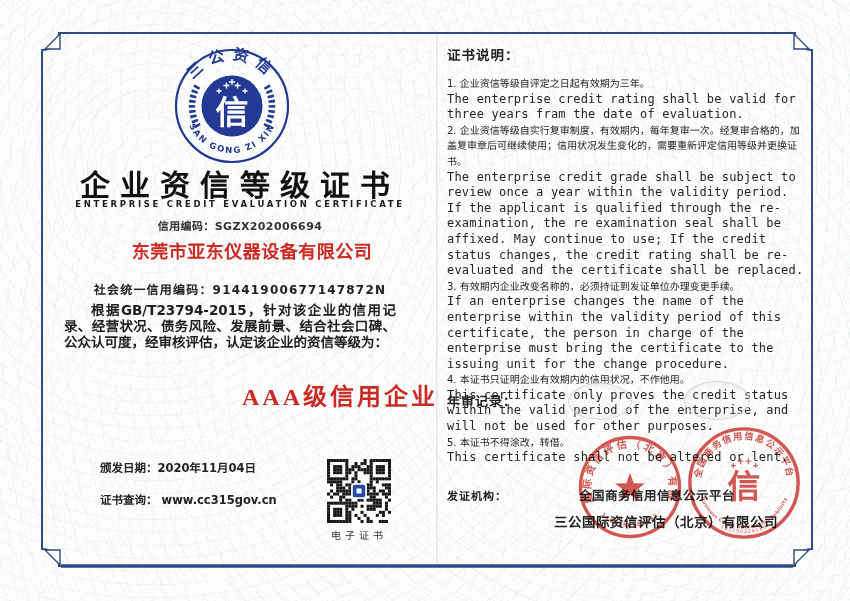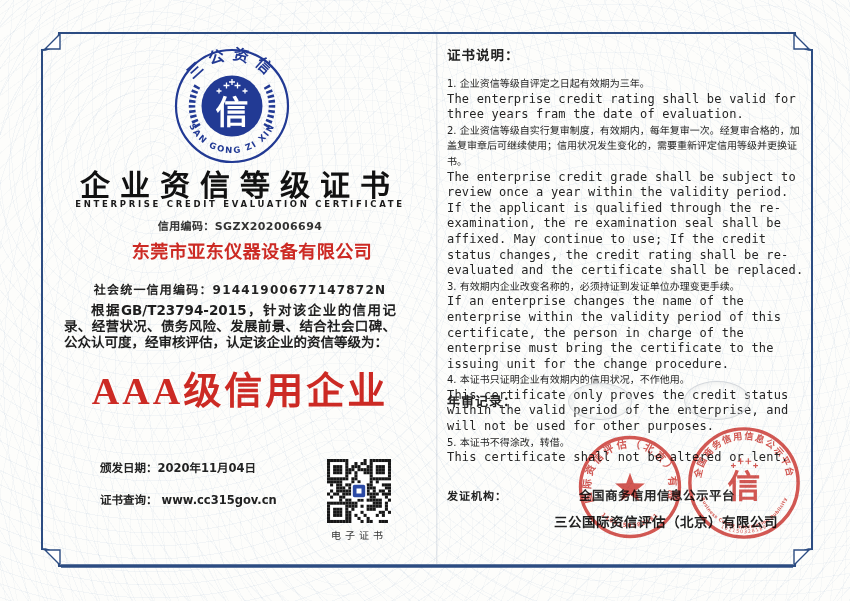--- a/index.html
+++ b/index.html
@@ -20,21 +20,21 @@
   .crease{left:436px;top:34px;width:2px;height:531px;
     background:linear-gradient(to right, rgba(110,130,160,.22), rgba(110,130,160,.04));}
   
   .title{left:42px;top:161px;width:396px;font-size:30px;letter-spacing:10px;color:#111;}
   .title-en{left:42px;top:199px;width:396px;font-size:8.5px;letter-spacing:2.7px;color:#1a1a1a;font-weight:bold;}
   .codeline{left:42px;top:217px;width:396px;font-size:11px;color:#333;font-weight:bold;letter-spacing:.4px;}
   .company{left:46px;top:237px;width:396px;font-size:18px;letter-spacing:.5px;margin-left:8px;}
   .uscc{left:42px;top:280px;width:396px;font-size:12px;letter-spacing:1.2px;color:#222;font-weight:bold;}
   .statement{left:64px;top:303px;width:332px;font-size:13.5px;line-height:15.8px;color:#1e1e1e;
     font-weight:600;text-align:justify;text-indent:27px;}
-  .rating{left:42px;top:360px;width:396px;font-size:38px;letter-spacing:3px;}
+  .rating{left:42px;top:377px;width:396px;font-size:24px;letter-spacing:3px;text-align:right;}
   .dates{left:100px;top:458px;font-size:11.5px;color:#222;font-weight:bold;line-height:21px;}
   .query{margin-top:11px;}
   .query .url{font-weight:600;}
   .qrwrap{left:327px;top:459px;width:64px;height:64px;}
   .qrcap{left:312px;top:527px;width:94px;font-size:10px;letter-spacing:4px;color:#333;}
   
   .heading{left:447px;top:44px;font-size:13.5px;color:#222;font-weight:bold;letter-spacing:1px;}
   .items{left:447px;top:76px;width:361px;color:#1c1c1c;}
   .items .zh{font-size:10px;font-weight:normal;line-height:15.6px;}
   .items .en{font-size:12px;line-height:15.6px;color:#242424;letter-spacing:.2px;}

